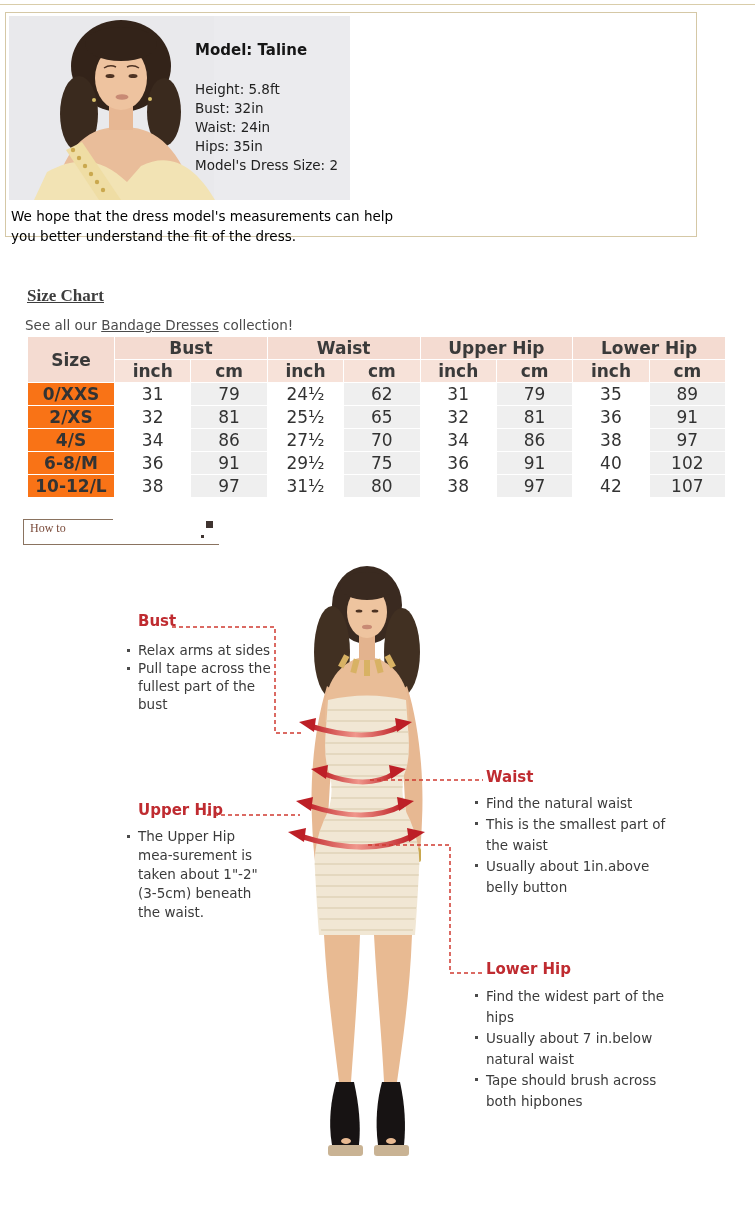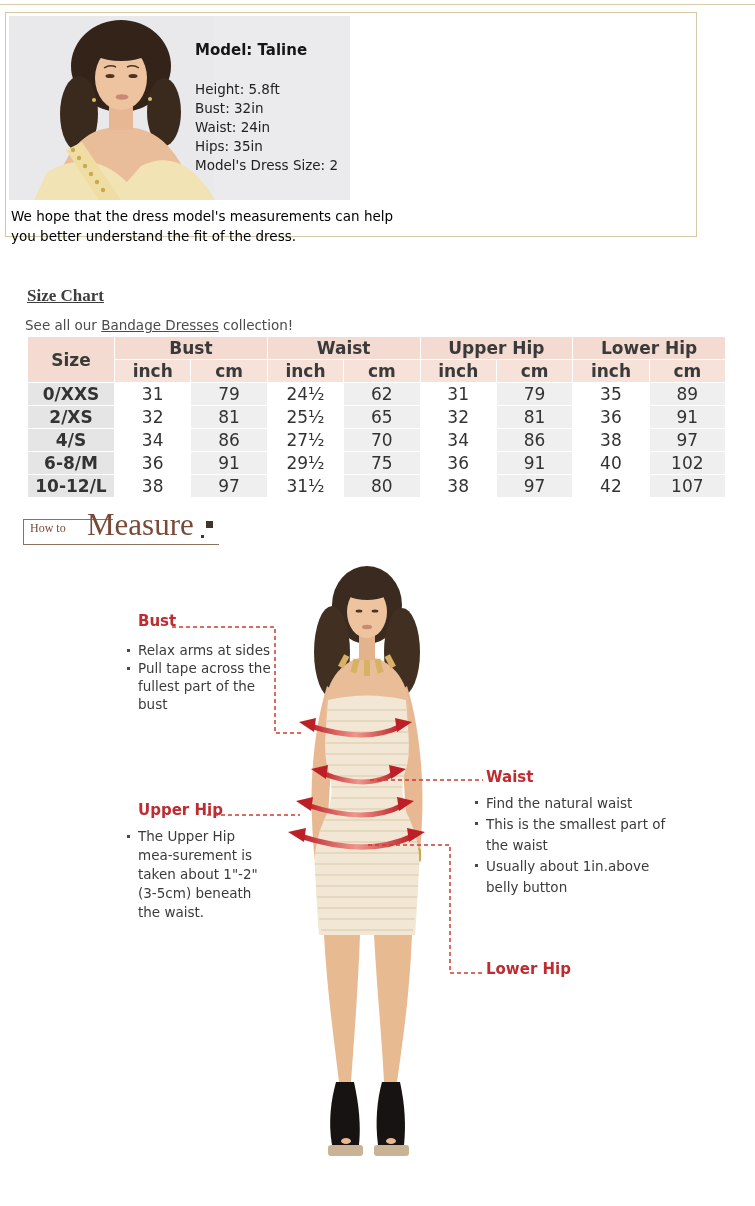--- a/index.html
+++ b/index.html
@@ -20,21 +20,21 @@
       font-size:17px;font-weight:bold;color:#3d3d3d;text-decoration:underline;}
   #collection-line{left:25px;top:317px;font-size:13.5px;color:#4b4b4b;}
   #collection-line a{color:#4b4b4b;text-decoration:underline;cursor:pointer;}
 
   #size-table{left:27px;top:336px;}
   table{border-collapse:separate;border-spacing:1px;table-layout:fixed;width:699px;
         font-size:17px;color:#333;}
   th,td{height:22px;padding:0;text-align:center;vertical-align:middle;font-weight:normal;}
   .h1{background:#f4dbd1;font-weight:bold;color:#3a3a3a;}
   .h2{background:#f7e2d9;font-weight:bold;color:#3a3a3a;}
-  .size-cell{background:#e5e5e5;font-weight:bold;}
+  .size-cell{background:#f97316;font-weight:bold;}
   .c-gray{background:#efefef;}
   .c-white{background:#ffffff;}
 
   
   #htm{left:23px;top:511px;width:230px;height:42px;color:#7a4a39;}
   #htm .ln{position:absolute;background:#8a7360;}
   #htm-small{position:absolute;left:7px;top:10px;font-family:"Liberation Serif",serif;font-size:12px;}
   #htm-large{position:absolute;left:64px;top:-4px;font-family:"Liberation Serif",serif;font-size:31px;}
   #htm-sq1{position:absolute;left:183px;top:10px;width:7px;height:7px;background:#3f3430;}
   #htm-sq2{position:absolute;left:178px;top:24px;width:3px;height:3px;background:#3f3430;}
@@ -196,21 +196,20 @@
       </tr>
     </tbody>
       </table>
   </div>
 
   <div class="abs" id="htm">
     <div class="ln" style="left:0;top:8px;width:90px;height:1px"></div>
     <div class="ln" style="left:0;top:8px;width:1px;height:26px"></div>
     <div class="ln" style="left:0;top:33px;width:196px;height:1px"></div>
     <span id="htm-small">How to</span>
-    <span id="htm-large">Measure</span>
     <span id="htm-sq1"></span>
     <span id="htm-sq2"></span>
   </div>
 
   <svg class="abs" style="left:270px;top:560px;z-index:1" width="210" height="610" viewBox="0 0 210 610">
     <defs>
       <linearGradient id="redgrad" x1="0" y1="0" x2="1" y2="0">
         <stop offset="0" stop-color="#bd1f26"></stop>
         <stop offset="0.5" stop-color="#f0978c"></stop>
         <stop offset="1" stop-color="#bd1f26"></stop>
@@ -299,14 +298,19 @@
   </ul>
 
   <div class="abs ann-title" style="left:486px;top:768px;z-index:3">Waist</div>
   <ul class="abs ann-list lh21" style="left:474px;top:793px;width:205px;z-index:3">
     <li>Find the natural waist</li>
     <li>This is the smallest part of the waist</li>
     <li>Usually about 1in.above belly button</li>
   </ul>
 
   <div class="abs ann-title" style="left:486px;top:960px;z-index:3">Lower Hip</div>
+  <ul class="abs ann-list lh21" style="left:474px;top:986px;width:205px;z-index:3">
+    <li>Find the widest part of the hips</li>
+    <li>Usually about 7 in.below natural waist</li>
+    <li>Tape should brush across both hipbones</li>
+  </ul>
 
 </div>
 
 </body></html>

